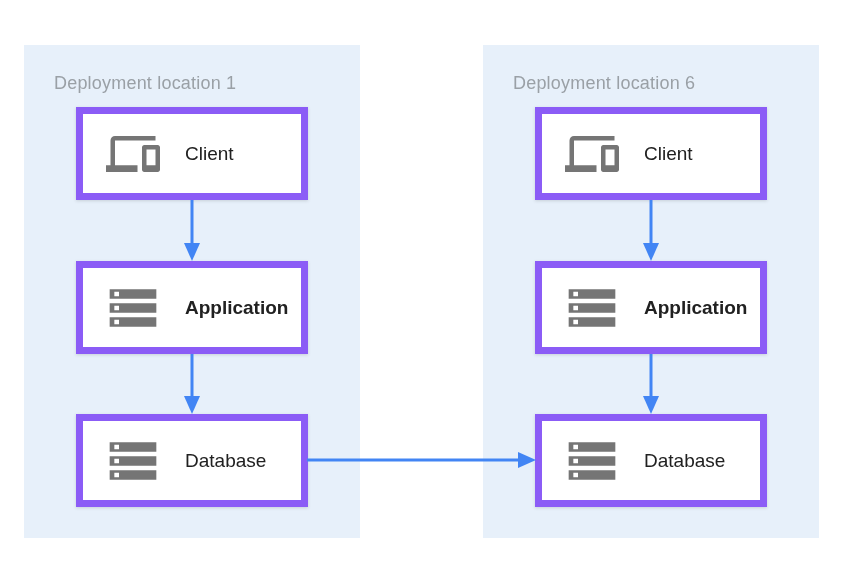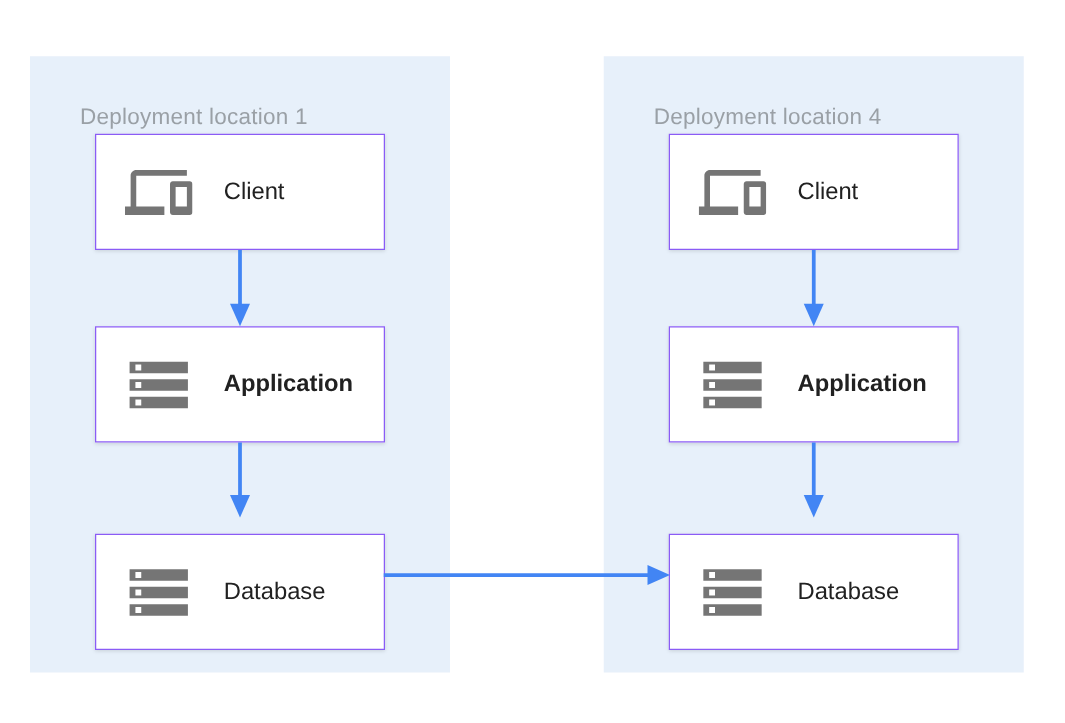--- a/index.html
+++ b/index.html
@@ -21,42 +21,42 @@
     width: 336px;
     height: 493px;
     background: #e7f0fa;
   }
   .panel-1 { left: 24px; }
   .panel-2 { left: 483px; }
   .panel-title {
     position: absolute;
     top: 20px;
     left: 22px;
-    margin: 18px;
+    margin: 8px;
     font-size: 18px;
     font-weight: 400;
     color: #9aa0a6;
     letter-spacing: 0.2px;
     white-space: nowrap;
   }
   .node {
     position: absolute;
     left: 52px;
     width: 232px;
     height: 93px;
     box-sizing: border-box;
     background: #ffffff;
-    border: 1px solid #8b5cf6;
+    border: 7px solid #8b5cf6;
     box-shadow: 0 1px 3px rgba(60,64,67,0.18);
     display: flex;
     align-items: center;
   }
   .node-client      { top: 62px; }
   .node-application { top: 216px; font-weight: bold; }
-  .node-database    { top: 382px; }
+  .node-database    { top: 369px; }
   .node-icon {
     width: 56px;
     height: 56px;
     margin-left: 22px;
     flex: 0 0 auto;
     display: flex;
     align-items: center;
     justify-content: center;
   }
   .node-icon svg { display: block; }
@@ -103,21 +103,21 @@
       <span class="node-icon">
         <svg width="56" height="56" viewBox="0 0 24 24" fill="#757575">
           <path d="M2 20h20v-4H2v4zm2-3h2v2H4v-2zM2 4v4h20V4H2zm4 3H4V5h2v2zm-4 7h20v-4H2v4zm2-3h2v2H4v-2z"></path>
         </svg>
       </span>
       <span class="node-label">Database</span>
     </div>
   </section>
 
   <section class="panel panel-2" style="background-color: rgb(231, 240, 250);">
-    <h2 class="panel-title">Deployment location 4</h2>
+    <h2 class="panel-title">Deployment location 6</h2>
 
     <div class="node node-client">
       <span class="node-icon">
         <svg width="54" height="54" viewBox="0 0 24 24" fill="#757575">
           <path d="M4 6h18V4H4c-1.1 0-2 .9-2 2v11H0v3h14v-3H4V6zm19 2h-6c-.55 0-1 .45-1 1v10c0 .55.45 1 1 1h6c.55 0 1-.45 1-1V9c0-.55-.45-1-1-1zm-1 9h-4v-7h4v7z"></path>
         </svg>
       </span>
       <span class="node-label">Client</span>
     </div>
 

